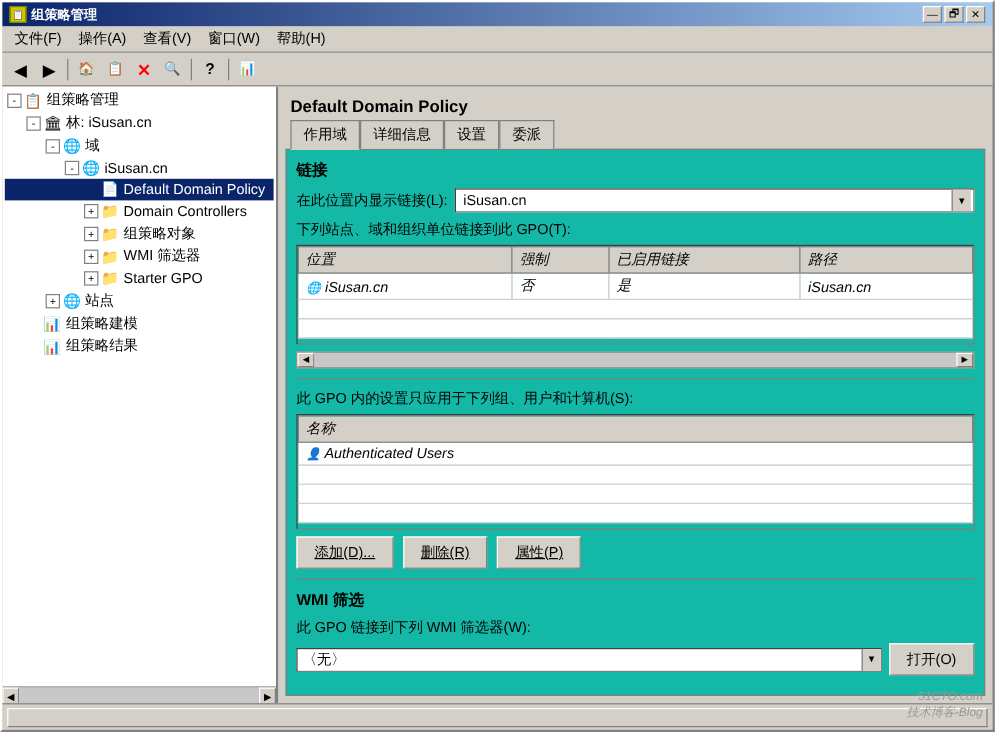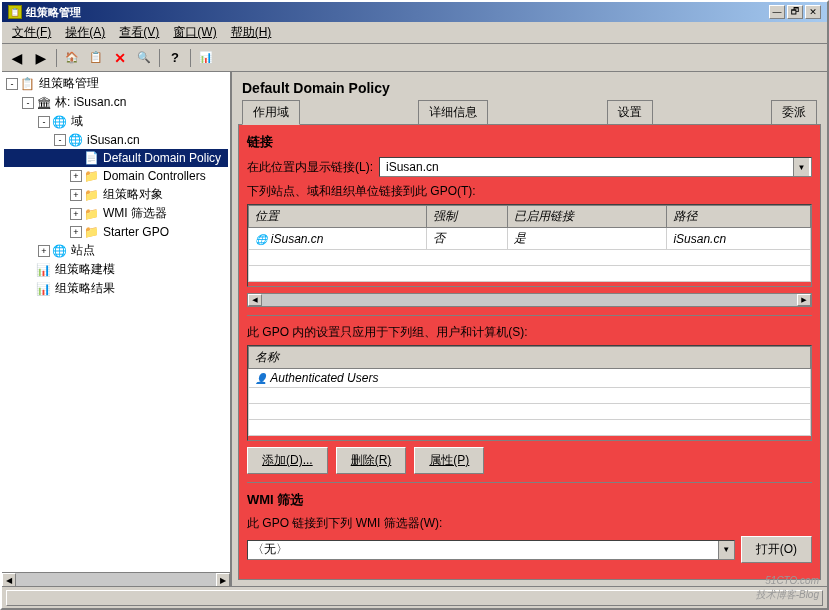--- a/index.html
+++ b/index.html
@@ -81,21 +81,20 @@
       align-items: center;
       padding: 2px 4px;
       height: 22px;
       gap: 2px;
     }
 
     .menu-item {
       padding: 2px 6px;
       cursor: pointer;
       font-size: 12px;
-      text-decoration: underline;
     }
 
     
     .toolbar {
       background: #d4d0c8;
       border-bottom: 1px solid #808080;
       display: flex;
       align-items: center;
       padding: 2px 4px;
       height: 28px;
@@ -229,22 +228,21 @@
       padding: 8px 10px 4px 10px;
       font-size: 14px;
       font-weight: bold;
       color: black;
     }
 
     
     .tab-bar {
       display: flex;
       padding: 0 10px;
-      gap: 12px;
-      justify-content: space-between;
+      gap: 0;
     }
 
     .tab {
       padding: 3px 10px;
       border: 1px solid #808080;
       border-bottom: none;
       background: #d4d0c8;
       cursor: pointer;
       font-size: 12px;
       position: relative;
@@ -254,21 +252,21 @@
       background: #d4d0c8;
       border-bottom: 1px solid #d4d0c8;
       z-index: 1;
       margin-bottom: -1px;
     }
 
     .tab-content {
       flex: 1;
       border: 1px solid #808080;
       margin: 0 6px 6px 6px;
-      background: #ef4444;
+      background: #14b8a6;
       padding: 8px;
       overflow-y: auto;
     }
 
     .section-title {
       font-weight: bold;
       font-size: 13px;
       margin-bottom: 6px;
     }
 

